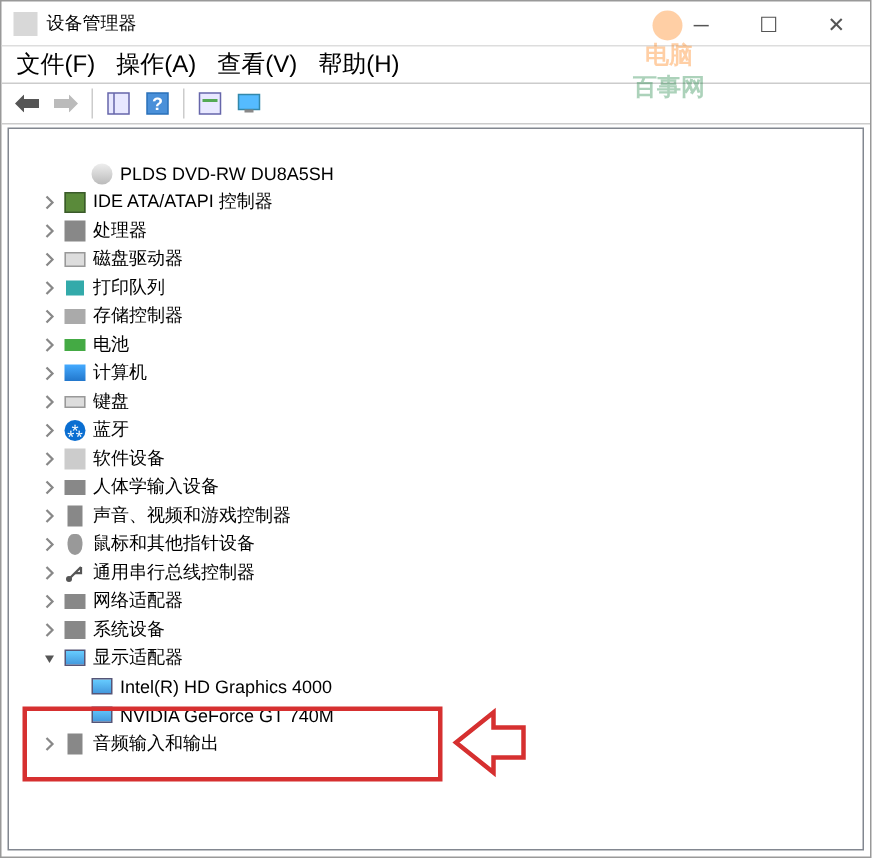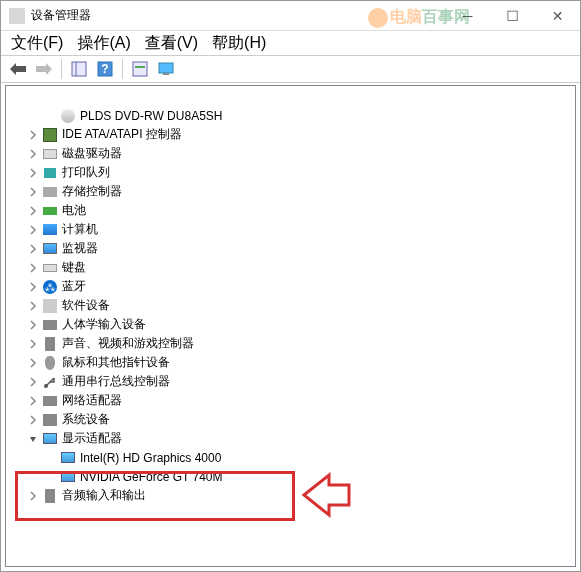--- a/index.html
+++ b/index.html
@@ -46,21 +46,21 @@
     .icon-software { background: #ccc; width: 14px; height: 14px; }
     .icon-sound { background: #888; width: 10px; height: 14px; }
     .icon-mouse { background: #999; border-radius: 40% 40% 50% 50%; width: 10px; height: 14px; }
     .icon-usb { width: 14px; height: 14px; }
     .icon-imaging { background: #888; width: 12px; height: 12px; }
     .icon-network { background: #888; width: 14px; height: 10px; }
     .icon-system { background: #888; width: 14px; height: 12px; }
     .icon-display { background: linear-gradient(#6cf,#49d); width: 14px; height: 11px; border: 1px solid #557; }
     .icon-audio { background: #888; width: 10px; height: 14px; }
     
-    .watermark { position: absolute; top: 6px; right: 110px; font-size: 16px; font-weight: bold; opacity: 0.35; display: flex; align-items: center; }
+    .watermark { position: absolute; top: 6px; right: 110px; font-size: 16px; font-weight: bold; opacity: 0.35; display: flex; align-items: center; flex-direction: column; }
     .watermark-icon { width: 20px; height: 20px; border-radius: 50%; background: #f70; margin-right: 2px; }
     .watermark .t1 { color: #f70; }
     .watermark .t2 { color: #15803d; }
     
     .red-box { position: absolute; border: 3px solid #d63030; width: 280px; height: 50px; top: 470px; left: 14px; pointer-events: none; }
     .red-arrow { position: absolute; top: 464px; left: 298px; pointer-events: none; }
   </style>
 </head>
 <body>
 
@@ -144,20 +144,31 @@
       </span>
       <span>IDE ATA/ATAPI 控制器</span>
     </div>
     <div class="tree-item">
       <span class="arrow ">
         <svg viewBox="0 0 10 10">
           <path d="M3 1 L7 5 L3 9" fill="none" stroke="#888" stroke-width="1.5"></path>
         </svg>
       </span>
       <span class="device-icon">
+        <div class="icon-cpu"></div>
+      </span>
+      <span>处理器</span>
+    </div>
+    <div class="tree-item">
+      <span class="arrow ">
+        <svg viewBox="0 0 10 10">
+          <path d="M3 1 L7 5 L3 9" fill="none" stroke="#888" stroke-width="1.5"></path>
+        </svg>
+      </span>
+      <span class="device-icon">
         <div class="icon-storage"></div>
       </span>
       <span>磁盘驱动器</span>
     </div>
     <div class="tree-item">
       <span class="arrow ">
         <svg viewBox="0 0 10 10">
           <path d="M3 1 L7 5 L3 9" fill="none" stroke="#888" stroke-width="1.5"></path>
         </svg>
       </span>
@@ -191,31 +202,20 @@
     <div class="tree-item">
       <span class="arrow ">
         <svg viewBox="0 0 10 10">
           <path d="M3 1 L7 5 L3 9" fill="none" stroke="#888" stroke-width="1.5"></path>
         </svg>
       </span>
       <span class="device-icon">
         <div class="icon-computer"></div>
       </span>
       <span>计算机</span>
-    </div>
-    <div class="tree-item">
-      <span class="arrow ">
-        <svg viewBox="0 0 10 10">
-          <path d="M3 1 L7 5 L3 9" fill="none" stroke="#888" stroke-width="1.5"></path>
-        </svg>
-      </span>
-      <span class="device-icon">
-        <div class="icon-monitor"></div>
-      </span>
-      <span>监视器</span>
     </div>
     <div class="tree-item">
       <span class="arrow ">
         <svg viewBox="0 0 10 10">
           <path d="M3 1 L7 5 L3 9" fill="none" stroke="#888" stroke-width="1.5"></path>
         </svg>
       </span>
       <span class="device-icon">
         <div class="icon-keyboard"></div>
       </span>

